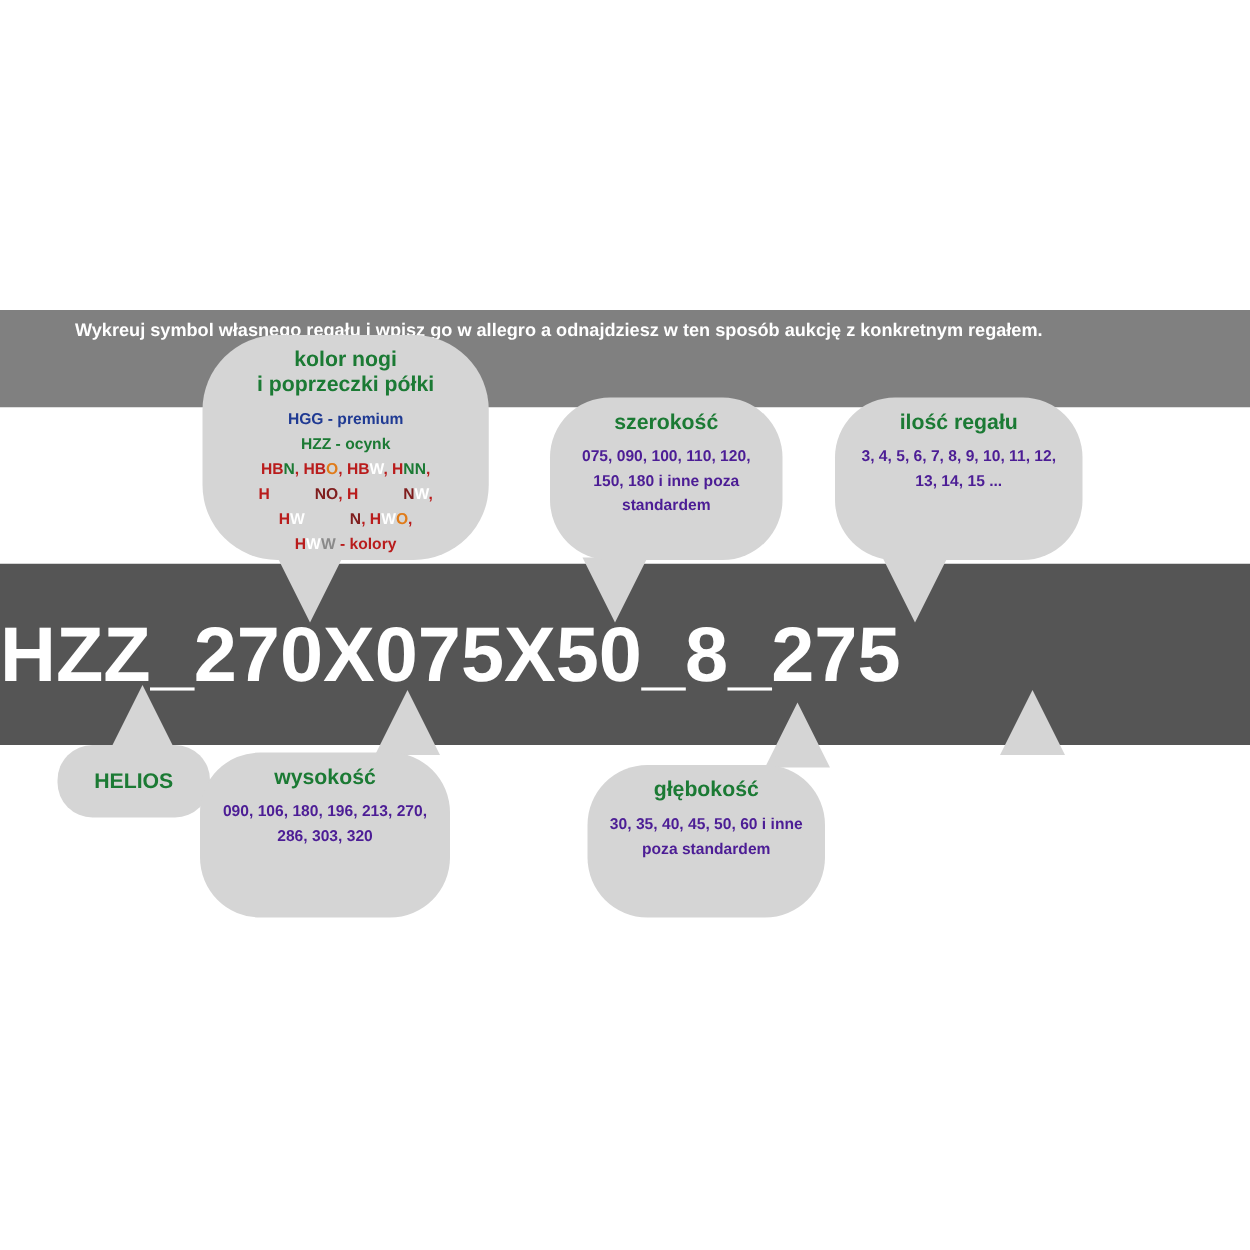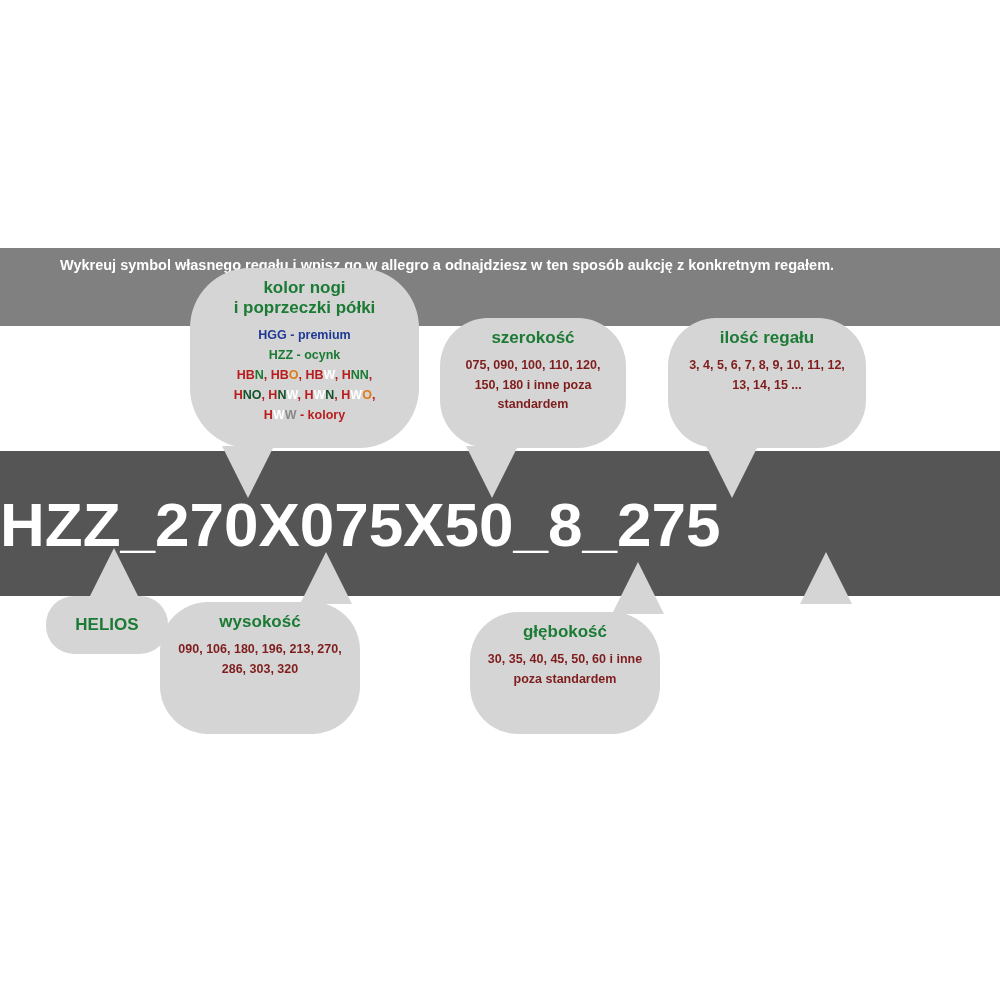--- a/index.html
+++ b/index.html
@@ -73,21 +73,21 @@
     box-sizing: border-box;
     padding: 10px 12px;
   }
   .bubble .title {
     color: #1b7a34;
     font-weight: bold;
     font-size: 17px;
     line-height: 1.2;
   }
   .bubble .body {
-    color: #7f1d1d;
+    color: #4c1d95;
     font-weight: bold;
     font-size: 12.5px;
     line-height: 1.55;
     margin-top: 8px;
   }
   
   .tail {
     position: absolute;
     width: 0;
     height: 0;
@@ -97,42 +97,42 @@
     border-right: 26px solid transparent;
     border-top: 52px solid #d5d5d5;
   }
   .tail-up {
     border-left: 26px solid transparent;
     border-right: 26px solid transparent;
     border-bottom: 52px solid #d5d5d5;
   }
 
   
-  #b-kolor  { left: 162px; top: 268px; width: 229px; height: 180px; border-radius: 60px; margin-left: 28px; }
+  #b-kolor  { left: 162px; top: 268px; width: 229px; height: 180px; border-radius: 60px; }
   #b-szer   { left: 440px; top: 318px; width: 186px; height: 130px; }
   #b-ilosc  { left: 668px; top: 318px; width: 198px; height: 130px; }
   #b-helios { left: 46px;  top: 596px; width: 122px; height: 58px; border-radius: 28px; padding: 0; }
   #b-helios .title { font-size: 17px; line-height: 58px; }
   #b-wys    { left: 160px; top: 602px; width: 200px; height: 132px; }
   #b-gleb   { left: 470px; top: 612px; width: 190px; height: 122px; }
   #b-nosn   { left: 678px; top: 602px; width: 196px; height: 106px; }
 
   
   #t-kolor  { left: 222px; top: 446px; }
   #t-szer   { left: 466px; top: 446px; }
   #t-ilosc  { left: 706px; top: 446px; }
   #t-helios { left: 88px;  top: 548px; }
   #t-wys    { left: 300px; top: 552px; }
   #t-gleb   { left: 612px; top: 562px; }
   #t-nosn   { left: 800px; top: 552px; }
 
   
   .c-line { line-height: 1.6; }
   .c-green  { color: #1b7a34; }
-  .c-red    { color: #14532d; }
+  .c-red    { color: #7f1d1d; padding-left: 36px; }
   .c-orange { color: #e07b19; }
   .c-black  { color: #b91c1c; }
   .c-white  { color: #ffffff; }
   .c-grey   { color: #8a8a8a; }
   .c-navy   { color: #1f3a93; }
   .kolor-body { margin-top: 6px; font-size: 12.5px; font-weight: bold; }
 </style>
 </head>
 <body>
 

